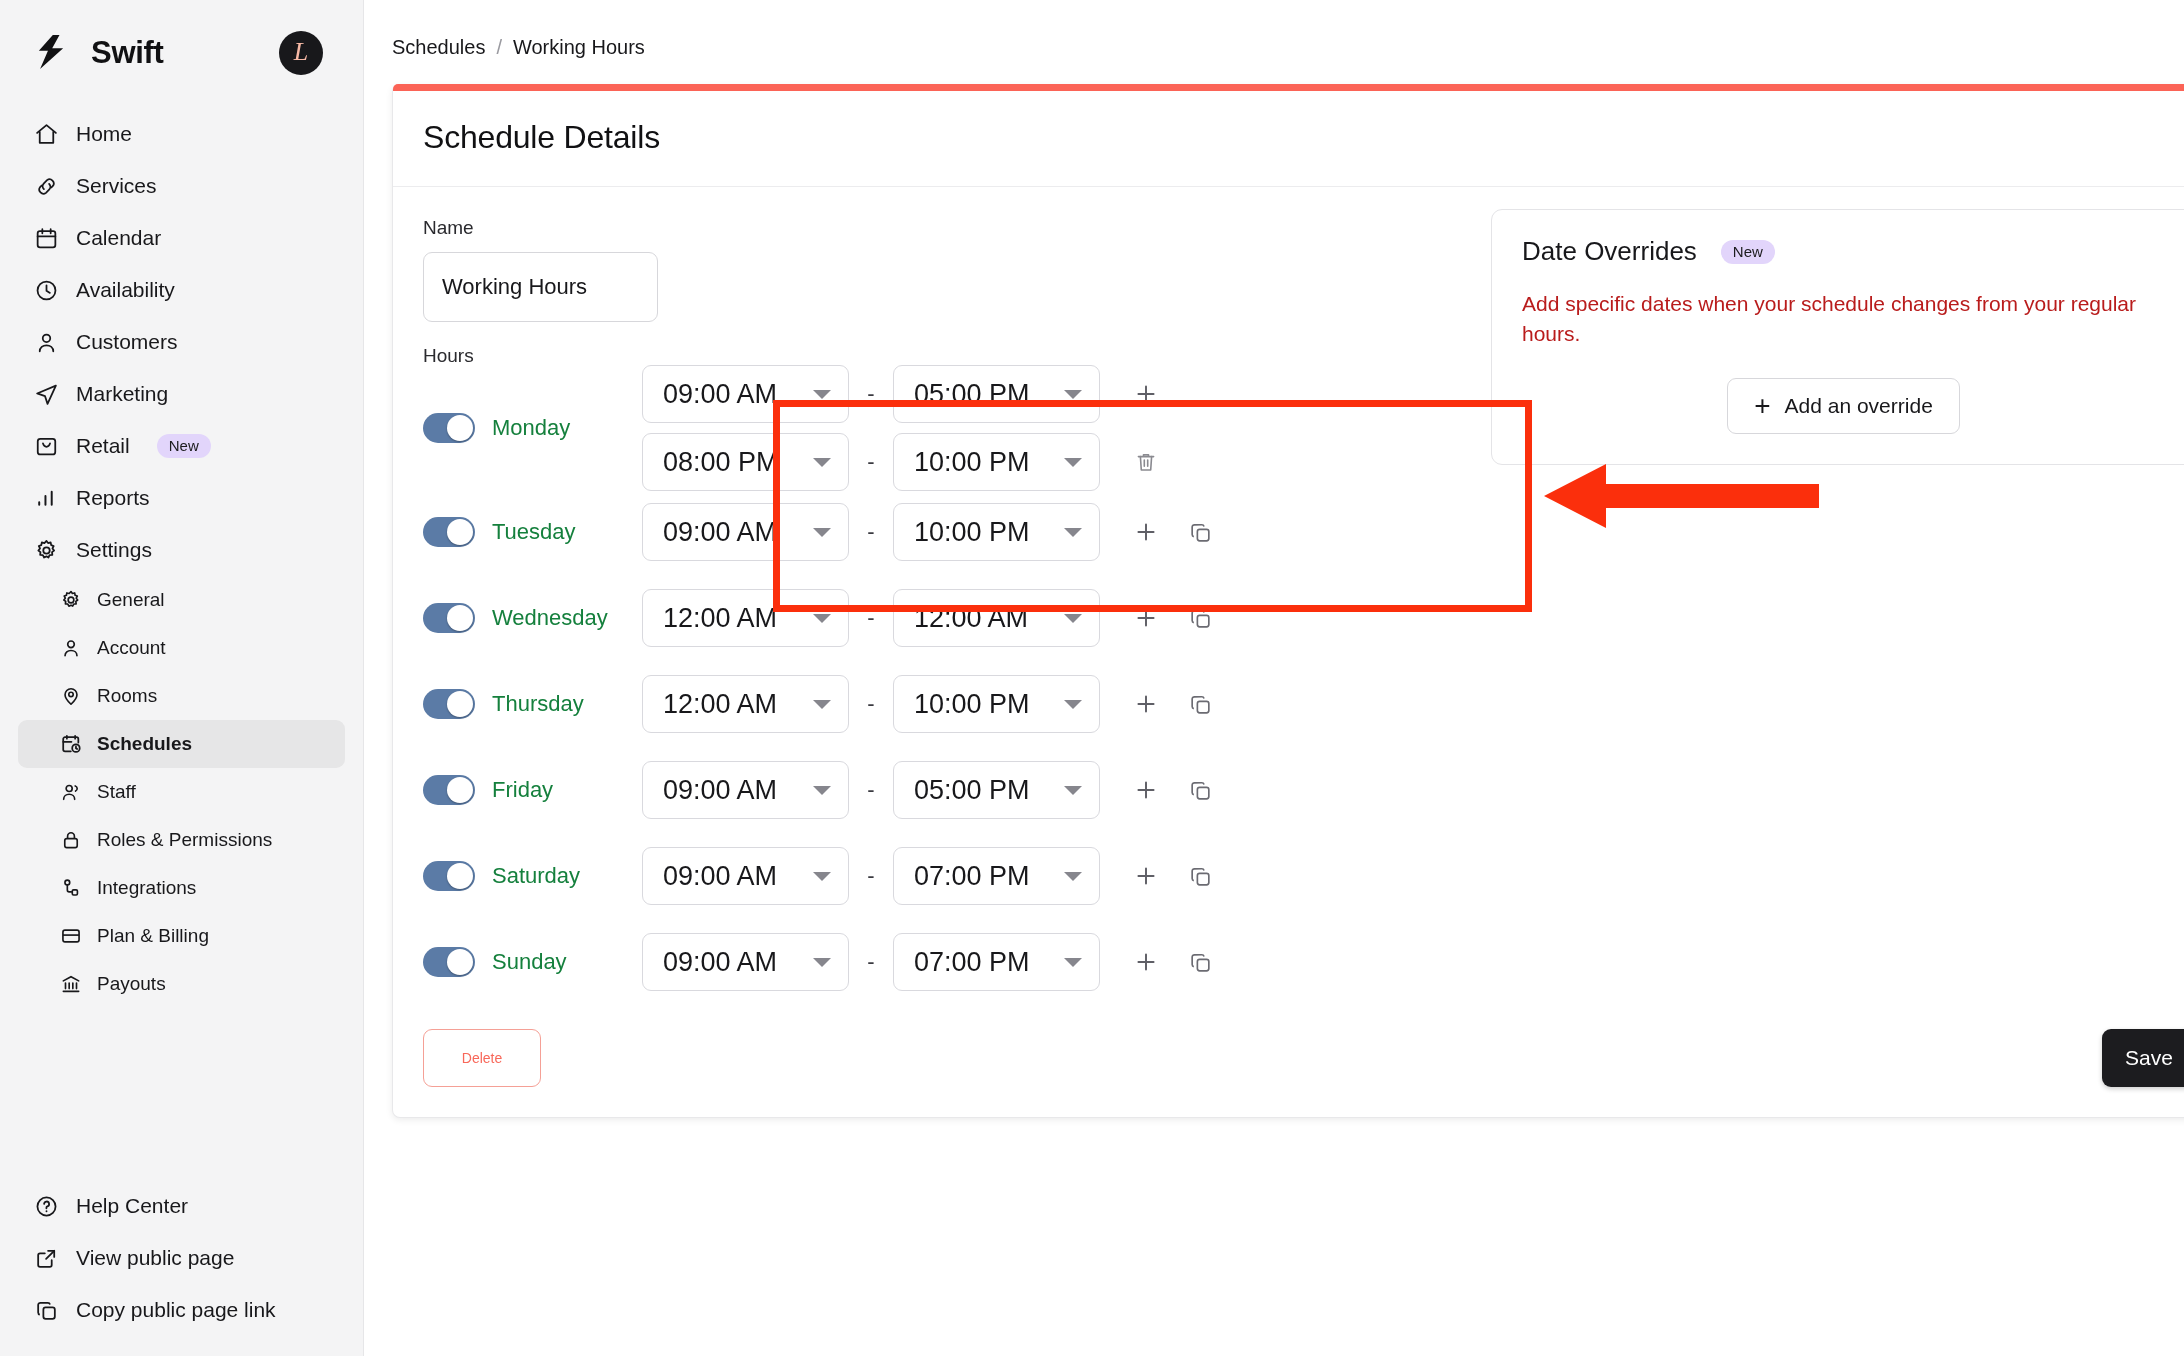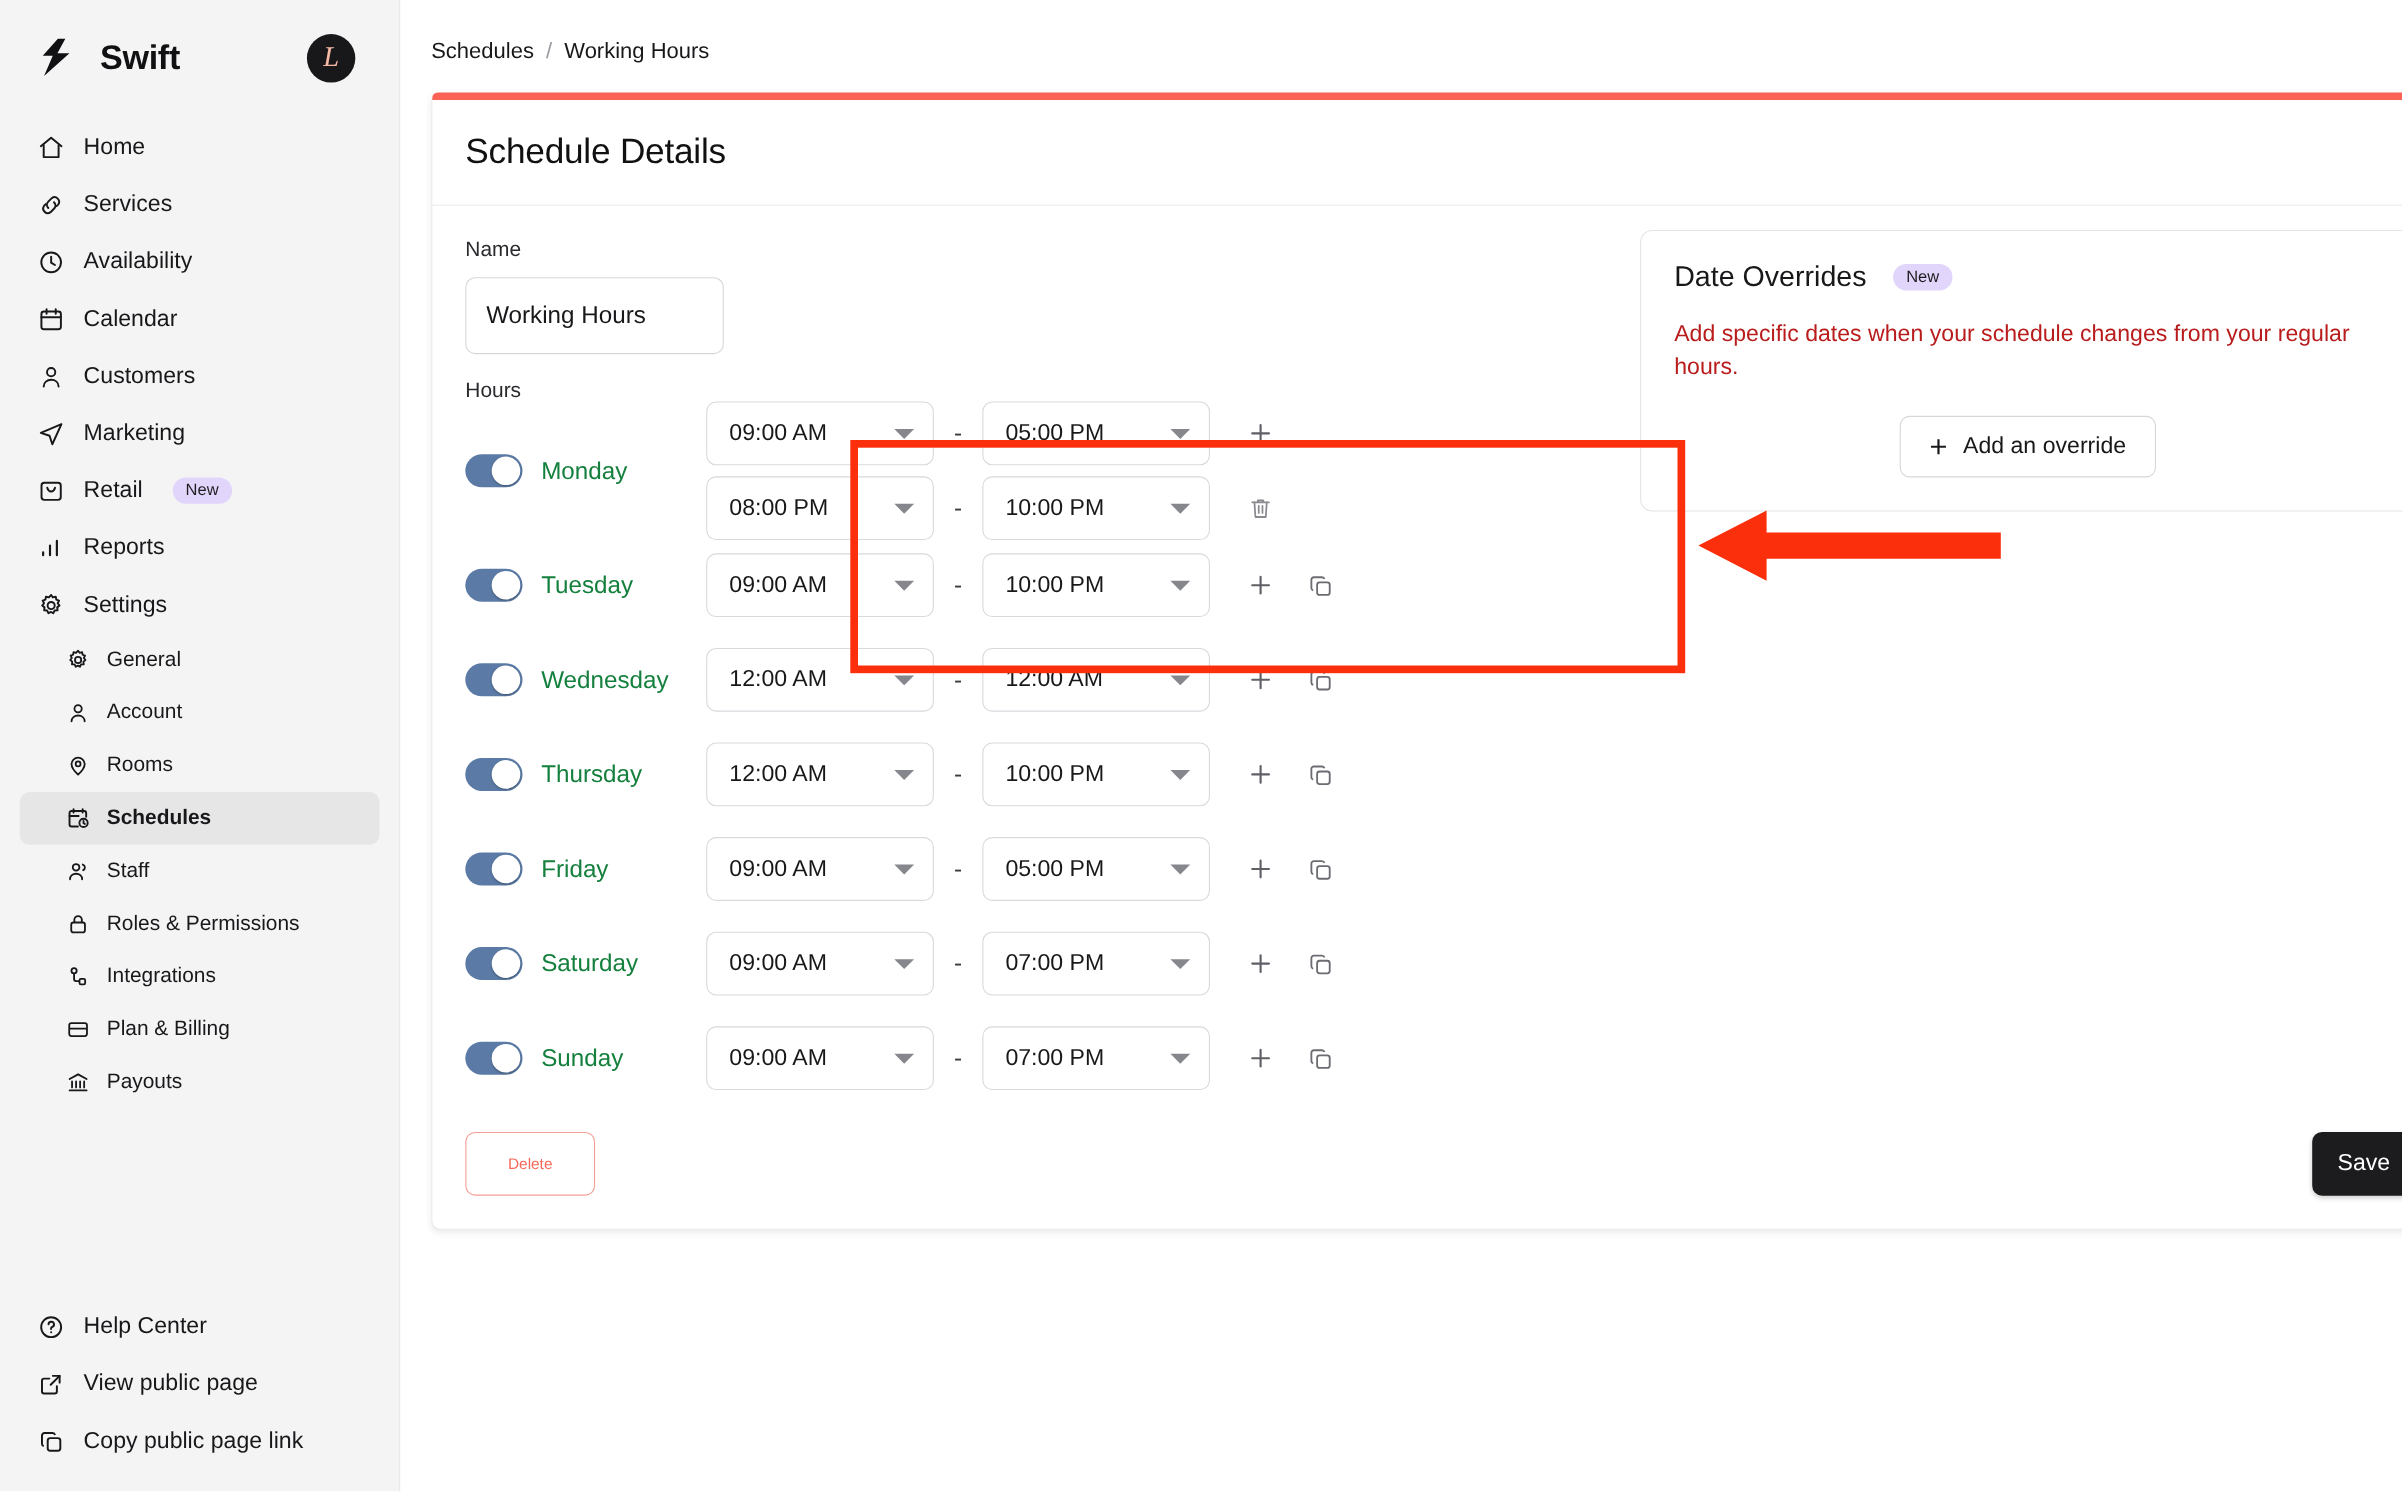--- a/index.html
+++ b/index.html
@@ -135,21 +135,21 @@
     background: #fff; box-shadow: 0 1px 2px rgba(0,0,0,.3);
   }
   .day-name { font-size: 22px; color: #15803d; margin-left: 17px; width: 150px; flex: 0 0 150px; }
   .slots { display: flex; flex-direction: column; gap: 10px; }
   .slot { display: flex; align-items: center; }
   .select {
     width: 207px; height: 58px;
     border: 1px solid #d9d9de; border-radius: 9px;
     display: flex; align-items: center; justify-content: space-between;
     padding: 0 17px 0 20px;
-    font-size: 21px; color: #18181b; background: #fff; cursor: pointer;
+    font-size: 27px; color: #18181b; background: #fff; cursor: pointer;
   }
   .caret {
     width: 0; height: 0;
     border-left: 9px solid transparent; border-right: 9px solid transparent;
     border-top: 9px solid #86868d;
   }
   .dash { width: 44px; text-align: center; font-size: 22px; color: #3a3a40; }
   .row-actions { display: flex; flex-direction: column; margin-left: 26px; }
   .act-icon {
     width: 40px; height: 40px;
@@ -222,34 +222,34 @@
             <svg viewBox="0 0 24 24" fill="none" stroke="#18181b" stroke-width="1.7" stroke-linecap="round">
               <path d="M9.5 14.5a4 4 0 0 1 0-5.6l3-3a4 4 0 0 1 5.6 5.6l-1.4 1.4"></path>
               <path d="M14.5 9.5a4 4 0 0 1 0 5.6l-3 3a4 4 0 0 1-5.6-5.6l1.4-1.4"></path>
             </svg>
           </span>
         <span>Services</span>
       </div>
       <div class="nav-item">
         <span class="ico">
             <svg viewBox="0 0 24 24" fill="none" stroke="#18181b" stroke-width="1.7" stroke-linecap="round">
+              <rect x="3.5" y="5" width="17" height="15.5" rx="2.2"></rect>
+              <path d="M3.5 10h17M8 3v4M16 3v4"></path>
+            </svg>
+          </span>
+        <span>Calendar</span>
+      </div>
+      <div class="nav-item">
+        <span class="ico">
+            <svg viewBox="0 0 24 24" fill="none" stroke="#18181b" stroke-width="1.7" stroke-linecap="round">
               <circle cx="12" cy="12" r="8.6"></circle>
               <path d="M12 7v5.3l3.3 2"></path>
             </svg>
           </span>
         <span>Availability</span>
-      </div>
-      <div class="nav-item">
-        <span class="ico">
-            <svg viewBox="0 0 24 24" fill="none" stroke="#18181b" stroke-width="1.7" stroke-linecap="round">
-              <rect x="3.5" y="5" width="17" height="15.5" rx="2.2"></rect>
-              <path d="M3.5 10h17M8 3v4M16 3v4"></path>
-            </svg>
-          </span>
-        <span>Calendar</span>
       </div>
       <div class="nav-item">
         <span class="ico">
             <svg viewBox="0 0 24 24" fill="none" stroke="#18181b" stroke-width="1.7" stroke-linecap="round">
               <circle cx="12" cy="8" r="3.6"></circle>
               <path d="M5.5 20.5c0-3.6 2.9-5.8 6.5-5.8s6.5 2.2 6.5 5.8"></path>
             </svg>
           </span>
         <span>Customers</span>
       </div>

